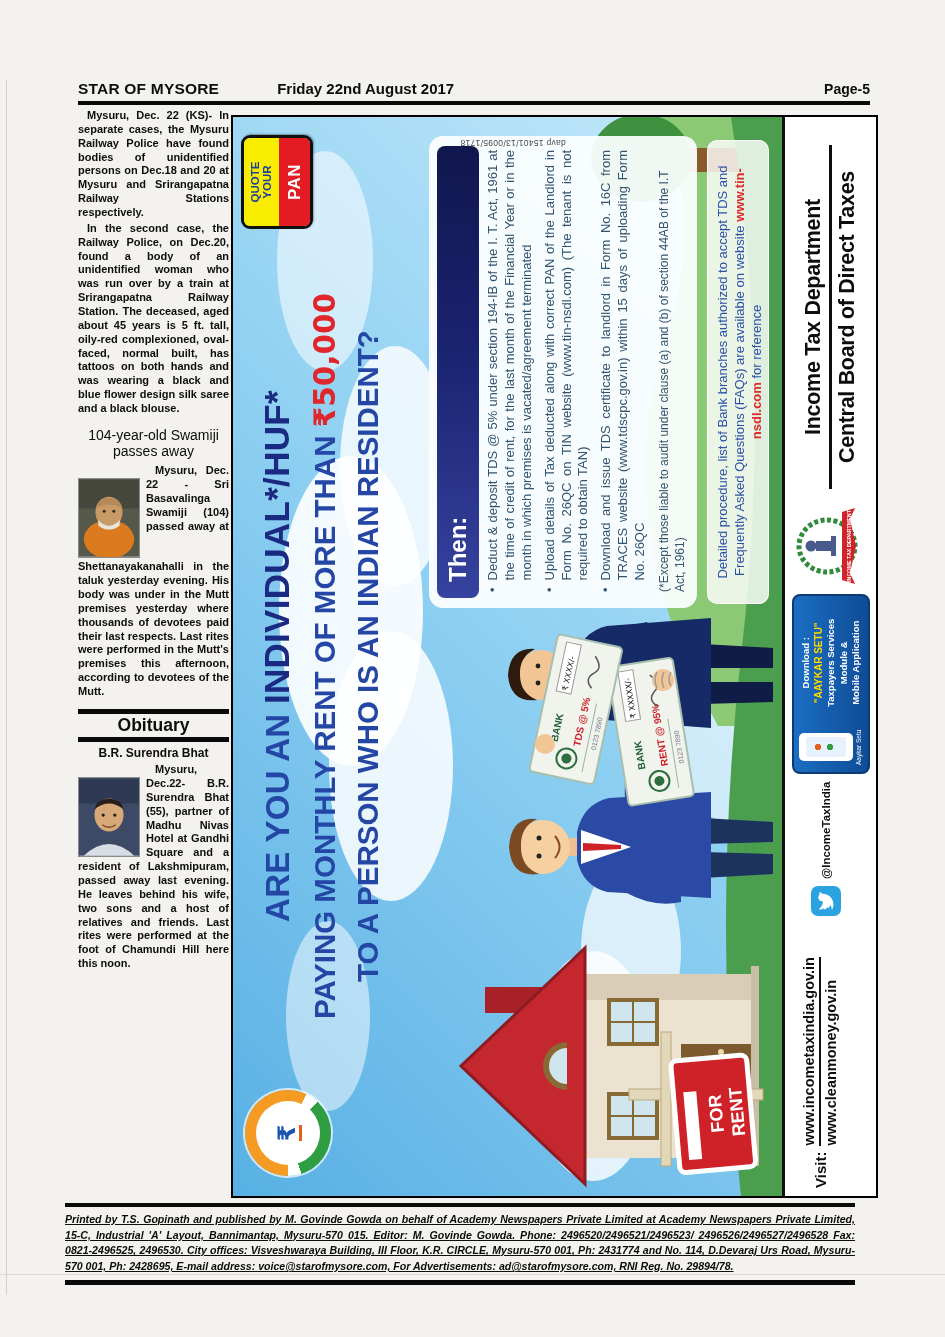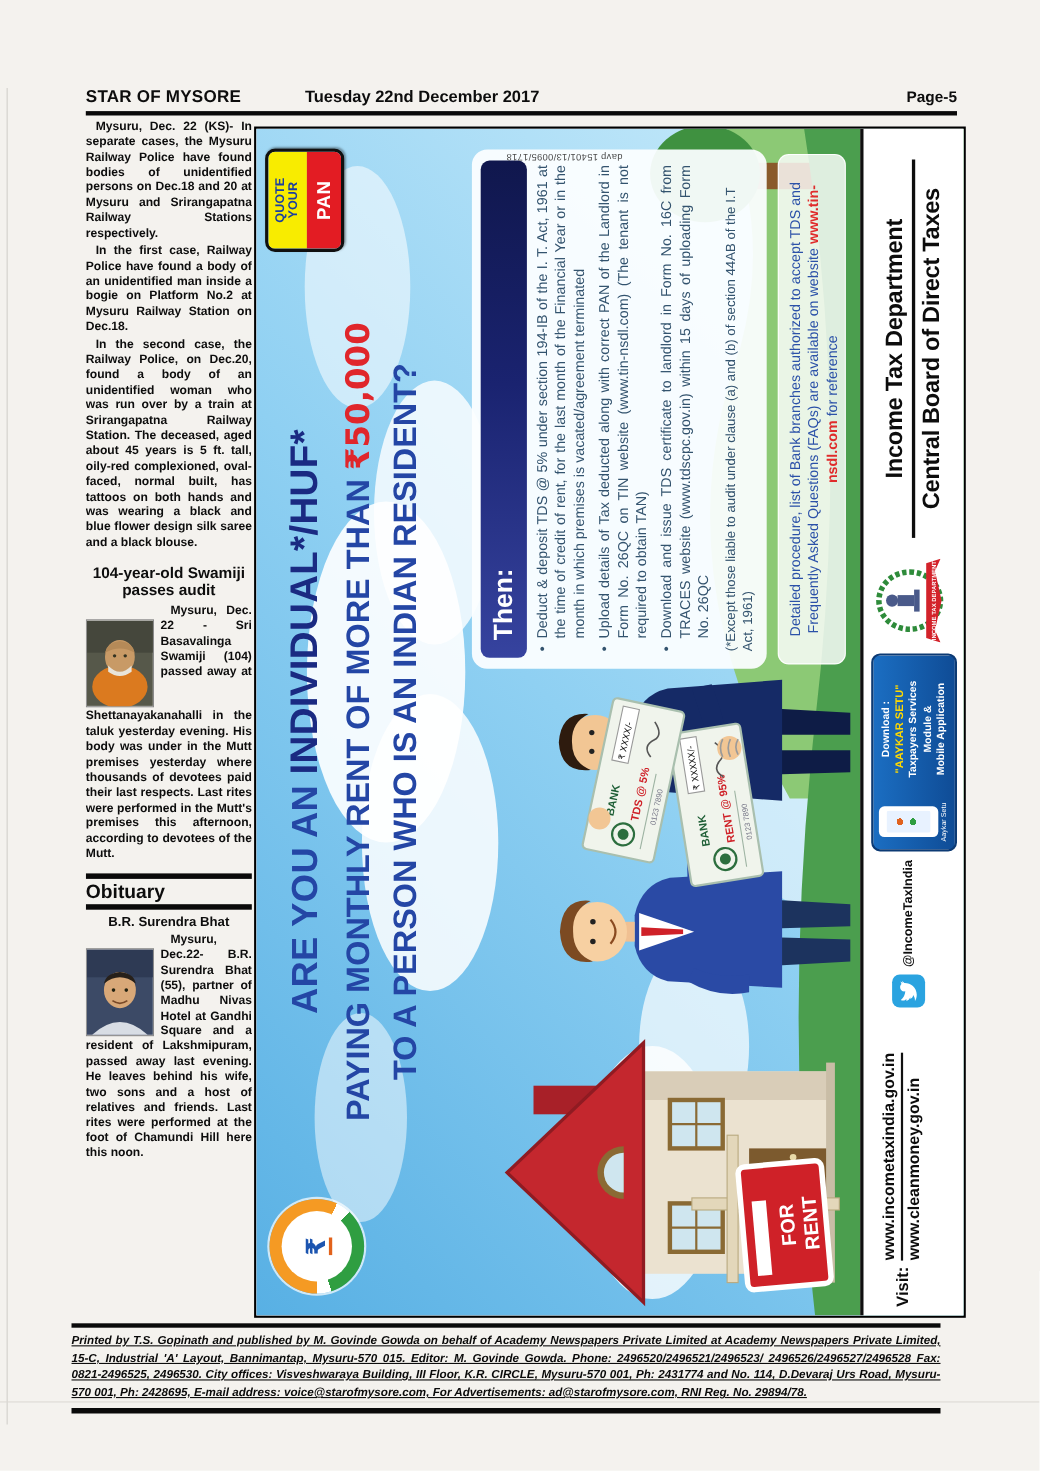--- a/index.html
+++ b/index.html
@@ -12,28 +12,28 @@
   .masthead{position:absolute;left:78px;top:80px;width:792px;display:flex;align-items:baseline;}
   .mh-paper{font-size:15.5px;font-weight:800;letter-spacing:0.2px;}
   .mh-date{font-size:15px;font-weight:800;margin-left:58px;}
   .mh-page{font-size:14px;font-weight:800;margin-left:auto;}
   .mh-rule{position:absolute;left:78px;top:101px;width:792px;height:4px;background:#0a0a0a;}
 
   
   .leftcol{position:absolute;left:78px;top:109px;width:151px;height:1092px;overflow:hidden;}
   .a1-title{font-size:19px;font-weight:800;text-align:center;line-height:1.06;letter-spacing:-0.3px;margin:0 0 7px 0;}
   .leftcol p{margin:0 0 2px 0;font-size:11px;line-height:1.26;text-align:justify;text-indent:9px;font-weight:bold;}
-  .a2-title{font-size:14px;font-weight:700;text-align:center;line-height:1.12;margin:12px 0 5px 0;}
+  .a2-title{font-size:14px;font-weight:400;text-align:center;line-height:1.12;margin:12px 0 5px 0;}
   .photo{float:left;width:62px;height:80px;margin:2px 6px 2px 0;border:1px solid #8a8a8a;box-sizing:border-box;}
   .photo.swami{margin-top:14px;}
   .photo.bhat{margin-top:14px;}
   .photo svg{display:block;width:100%;height:100%;}
   .ob-bar{height:5px;background:#0a0a0a;margin:10px 0 2px 0;}
   .ob-bar.b2{margin:2px 0 4px 0;}
-  .ob-title{font-size:17.5px;font-weight:800;line-height:1.1;margin:0;}
+  .ob-title{font-size:17.5px;font-weight:800;text-align:center;line-height:1.1;margin:0;}
   .ob-name{font-size:12px;font-weight:800;text-align:center;margin:0 0 3px 0;}
 
   
   .footer{position:absolute;left:65px;top:1203px;width:790px;text-decoration:underline;}
   .ft-rule-top{height:4px;background:#0a0a0a;margin-bottom:5px;}
   .ft-text{font-size:10.6px;font-weight:bold;font-style:italic;line-height:1.48;text-align:justify;color:#0a0a0a;}
   .ft-rule-bot{height:5px;background:#0a0a0a;margin-top:5px;}
 
   
   .ad-frame{position:absolute;left:231px;top:115px;width:643px;height:1079px;border:2px solid #000;background:#fff;overflow:hidden;}
@@ -89,31 +89,30 @@
   .dept-div{height:2.5px;background:#0d0d0d;margin:3px 12px;}
   .dept-l2{font-size:21.5px;font-weight:800;letter-spacing:-0.3px;}
 </style>
 </head>
 <body>
 
 <div class="page">
 
   <div class="masthead">
     <span class="mh-paper">STAR OF MYSORE</span>
-    <span class="mh-date">Tuesday 22nd December 2017</span>
+    <span class="mh-date">Friday 22nd August 2017</span>
     <span class="mh-page">Page-5</span>
   </div>
   <div class="mh-rule"></div>
 
   <div class="leftcol">
     <p>Mysuru, Dec. 22 (KS)-  In separate cases, the Mysuru Railway Police have found bodies of unidentified persons on Dec.18 and 20 at Mysuru and Srirangapatna Railway Stations respectively.</p>
-    <p>In the first case, Railway Police have found a body of an unidentified man inside a bogie on Platform No.2 at Mysuru Railway Station on Dec.18.</p>
     <p>In the second case, the Railway Police, on Dec.20, found a body of an unidentified woman who was run over by a train at Srirangapatna Railway Station. The deceased, aged about 45 years is 5 ft. tall, oily-red complexioned, oval-faced, normal built, has tattoos on both hands and was wearing a black and blue flower design silk saree and a black blouse.</p>
 
-    <h2 class="a2-title"><span>104-year-old Swamiji</span><br><span>passes audit</span></h2>
+    <h2 class="a2-title"><span>104-year-old Swamiji</span><br><span>passes away</span></h2>
     <div>
       <span class="photo swami">
         <svg viewBox="0 0 62 80">
           <rect width="62" height="80" fill="#56584a"></rect>
           <rect x="0" y="0" width="62" height="30" fill="#45473c"></rect>
           <ellipse cx="31" cy="62" rx="26" ry="20" fill="#db7a1f"></ellipse>
           <ellipse cx="31" cy="34" rx="14" ry="16" fill="#c89a66"></ellipse>
           <path d="M20 42 Q31 54 42 42 L42 48 Q31 56 20 48 Z" fill="#e8e4da"></path>
           <path d="M17 30 Q31 22 45 30 Q43 20 31 19 Q19 20 17 30 Z" fill="#b58a58"></path>
           <circle cx="26" cy="33" r="1.6" fill="#332"></circle>

